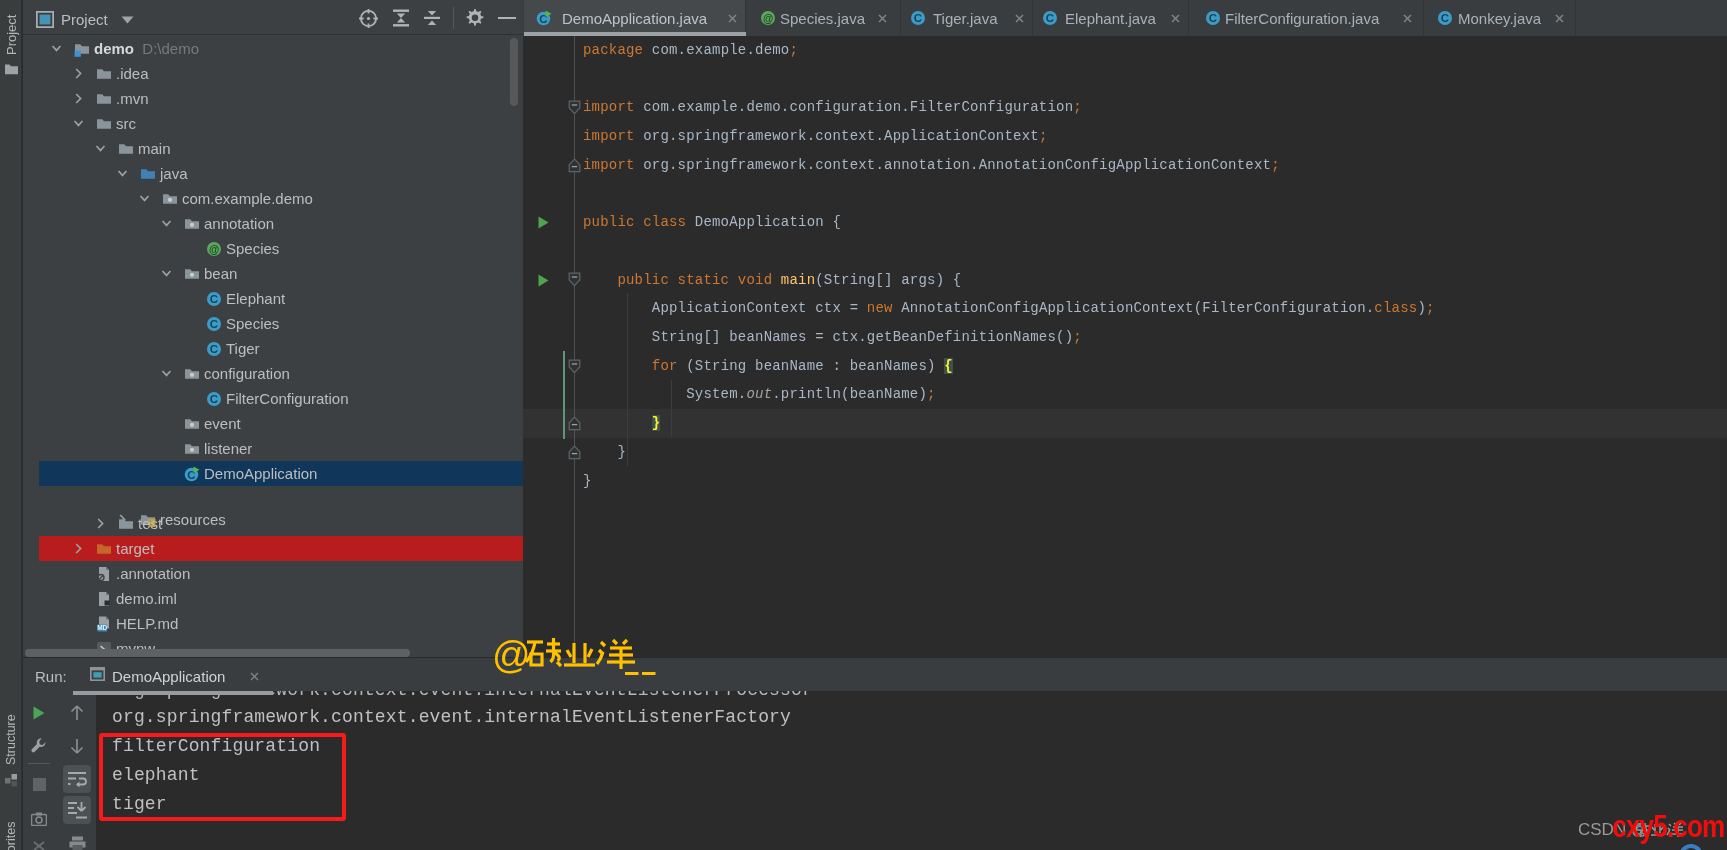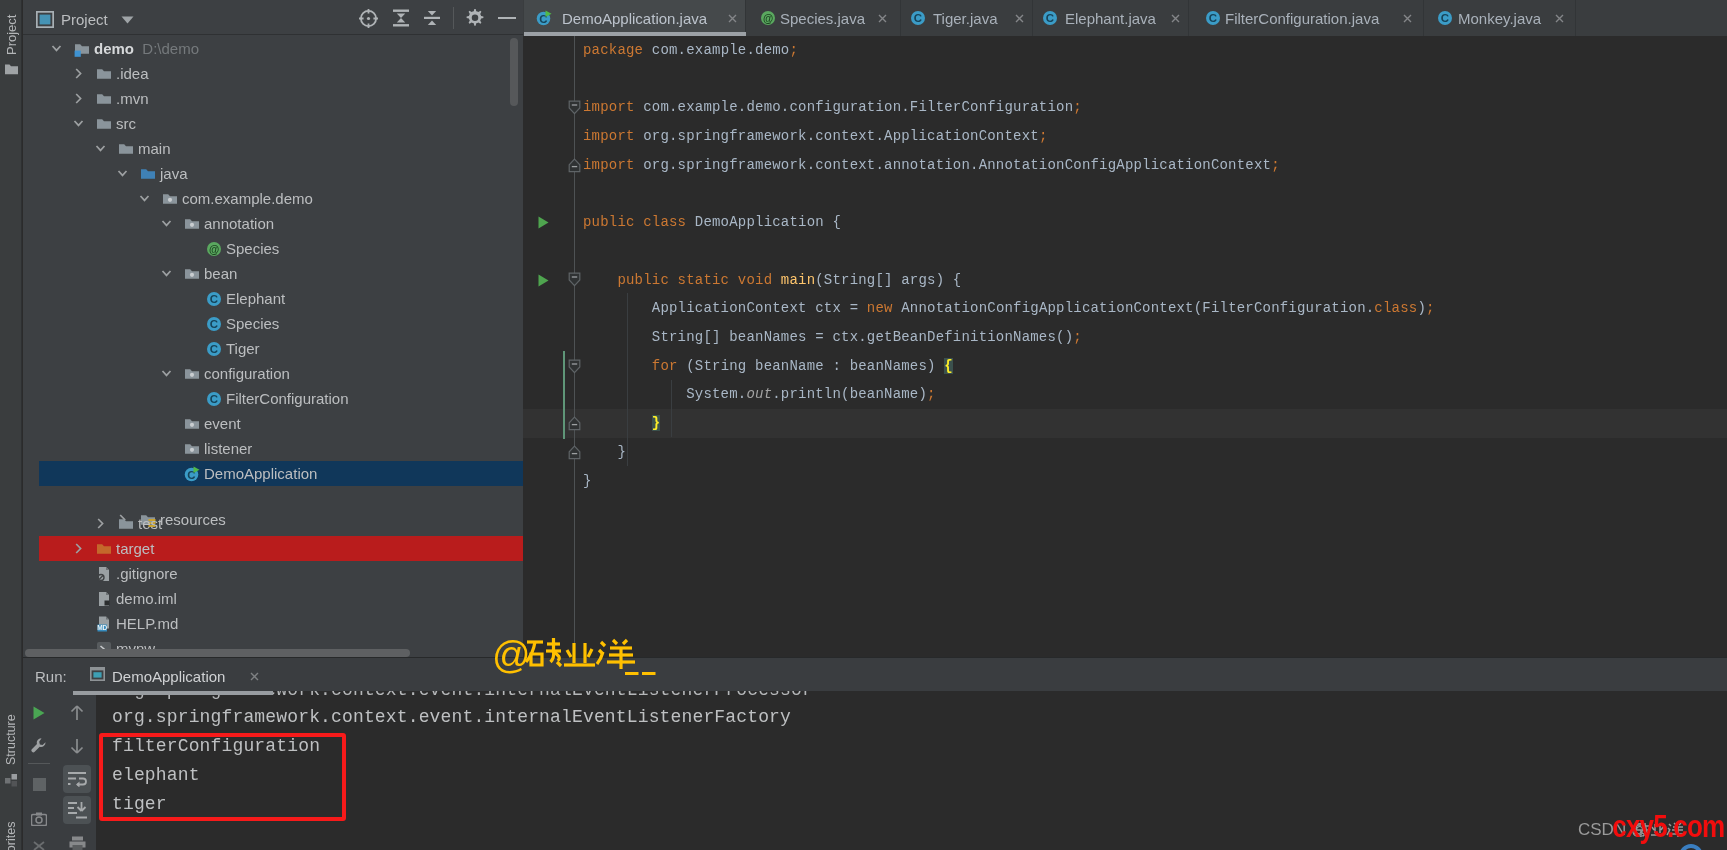--- a/index.html
+++ b/index.html
@@ -275,21 +275,21 @@
         </svg>
 <div class="lbl" style="left:77px;">target</div>
 </div>
 <div class="trow" style="top:561px;">
 <svg class="ticon" style="left:57px;" width="16" height="16" viewBox="0 0 16 16">
           <path d="M3 1 h7 l3 3 v11 h-10 z" fill="#9aa0a3"></path>
           <path d="M10 1 l3 3 h-3 z" fill="#6e7376"></path>
           <circle cx="5" cy="11.5" r="3" fill="none" stroke="#3f4244" stroke-width="1.4"></circle>
           <path d="M3 13.5 l4 -4" stroke="#3f4244" stroke-width="1.2"></path>
         </svg>
-<div class="lbl" style="left:77px;">.gitignore</div>
+<div class="lbl" style="left:77px;">.annotation</div>
 </div>
 <div class="trow" style="top:586px;">
 <svg class="ticon" style="left:57px;" width="16" height="16" viewBox="0 0 16 16">
           <path d="M3 1 h7 l3 3 v11 h-10 z" fill="#9aa0a3"></path>
           <path d="M10 1 l3 3 h-3 z" fill="#6e7376"></path>
           <rect x="8.5" y="9.5" width="5" height="5" fill="#2b2d2e"></rect>
         </svg>
 <div class="lbl" style="left:77px;">demo.iml</div>
 </div>
 <div class="trow" style="top:611px;">

